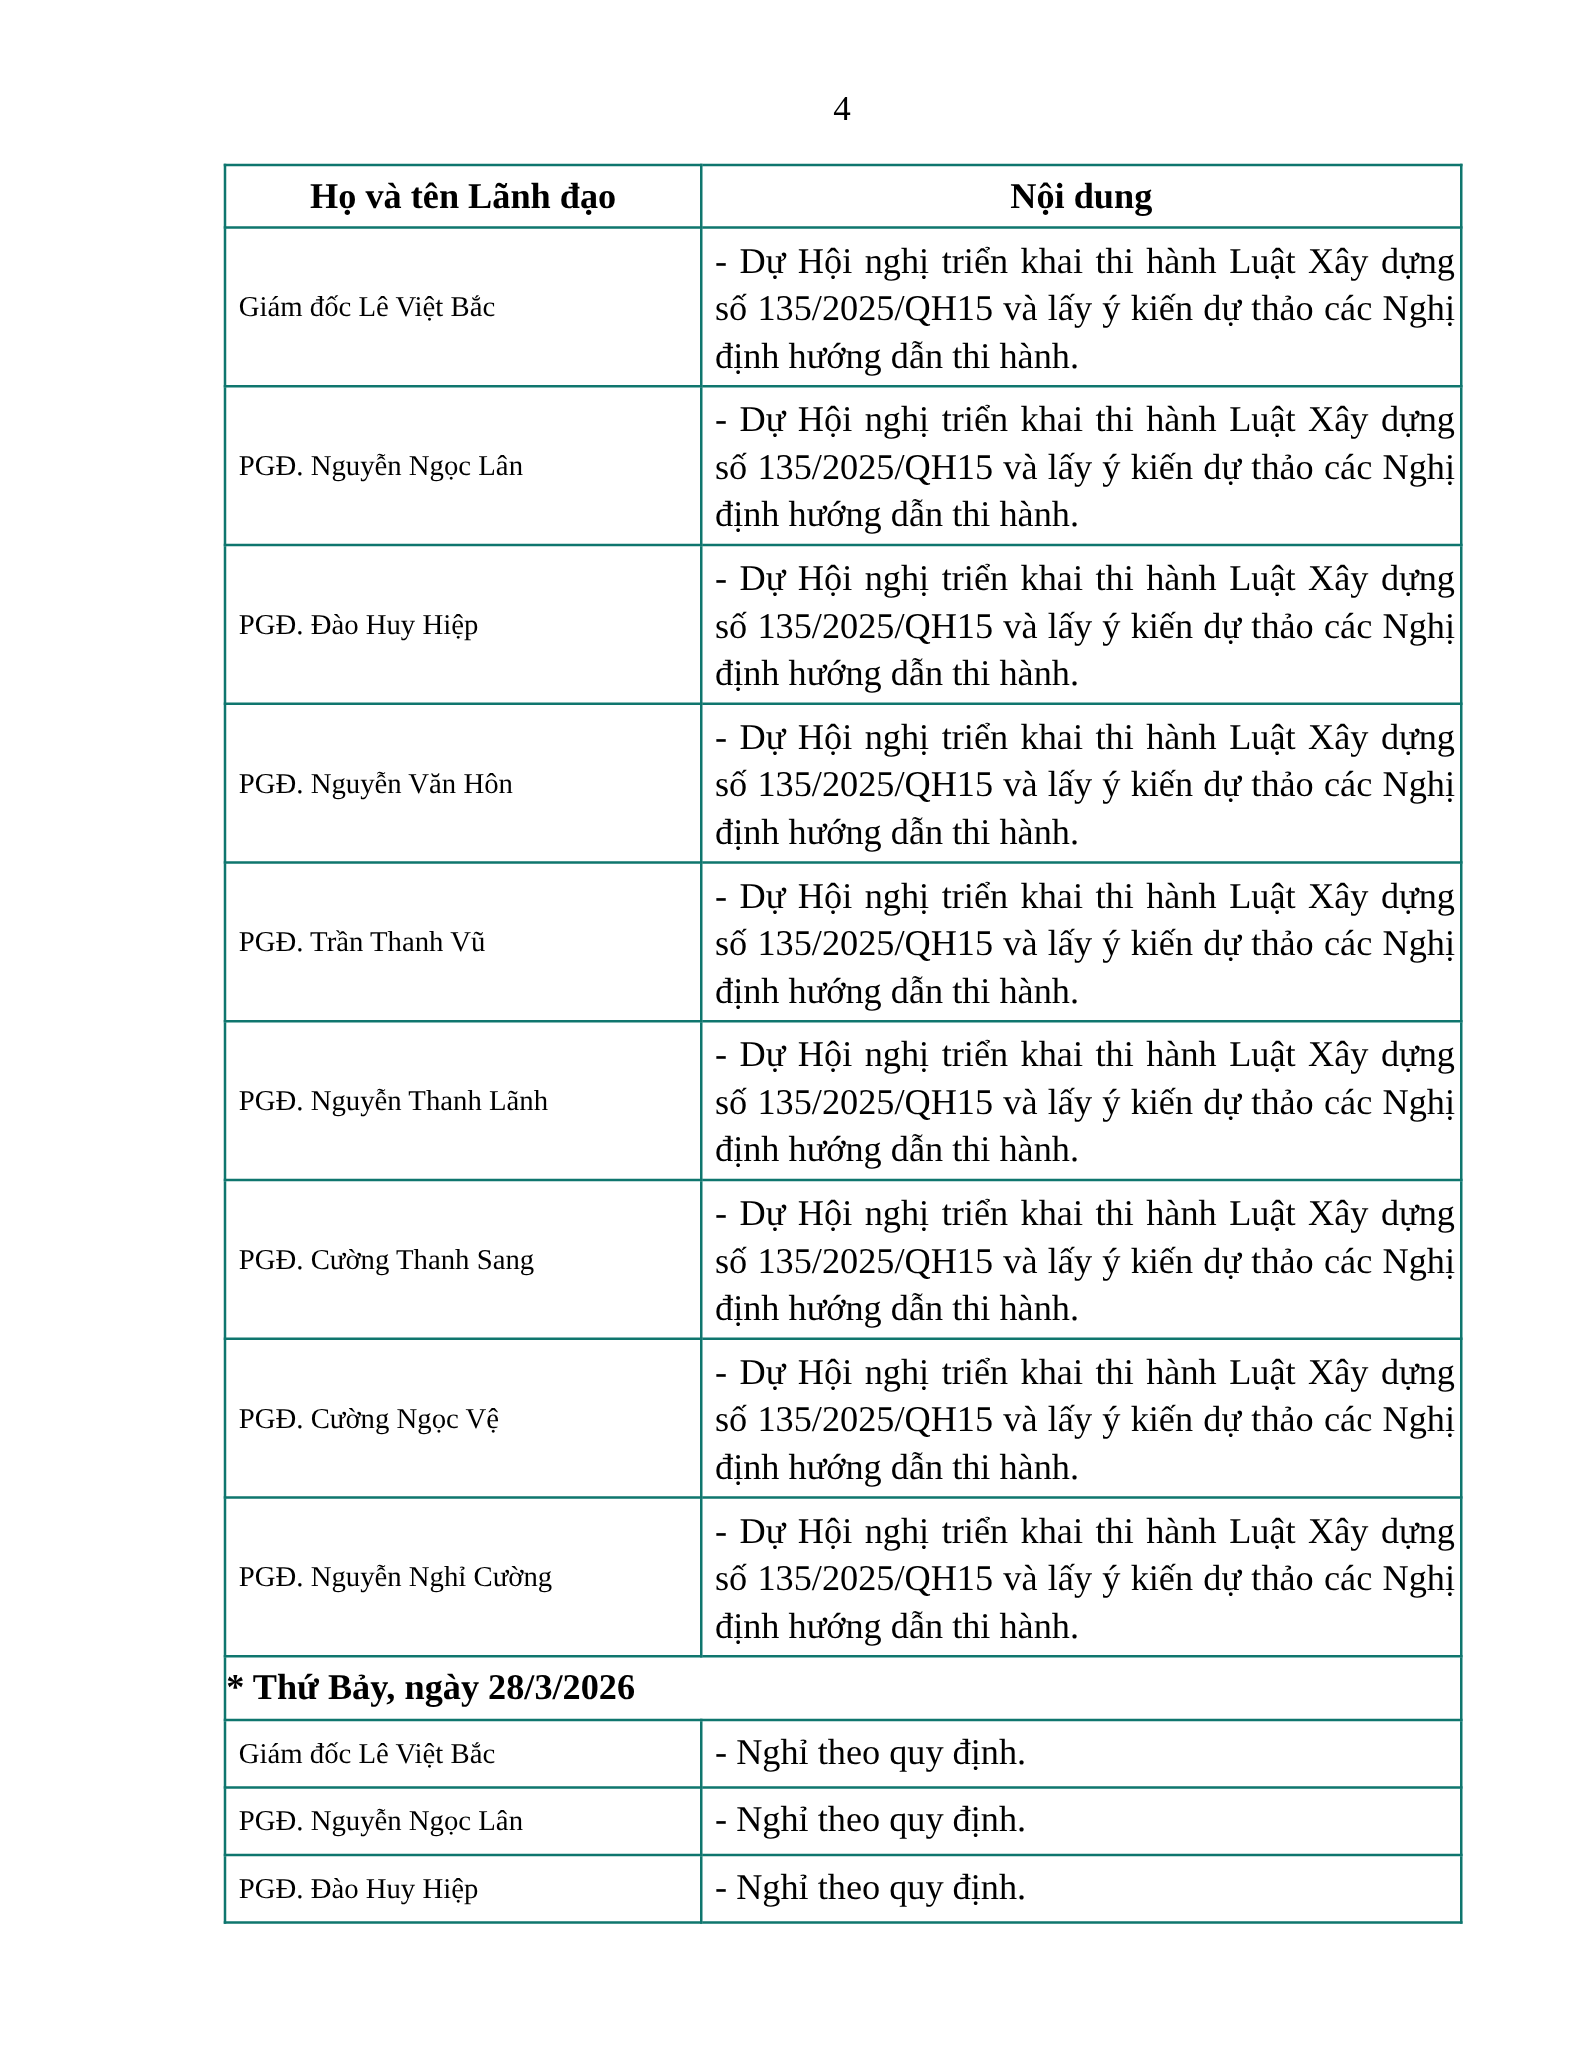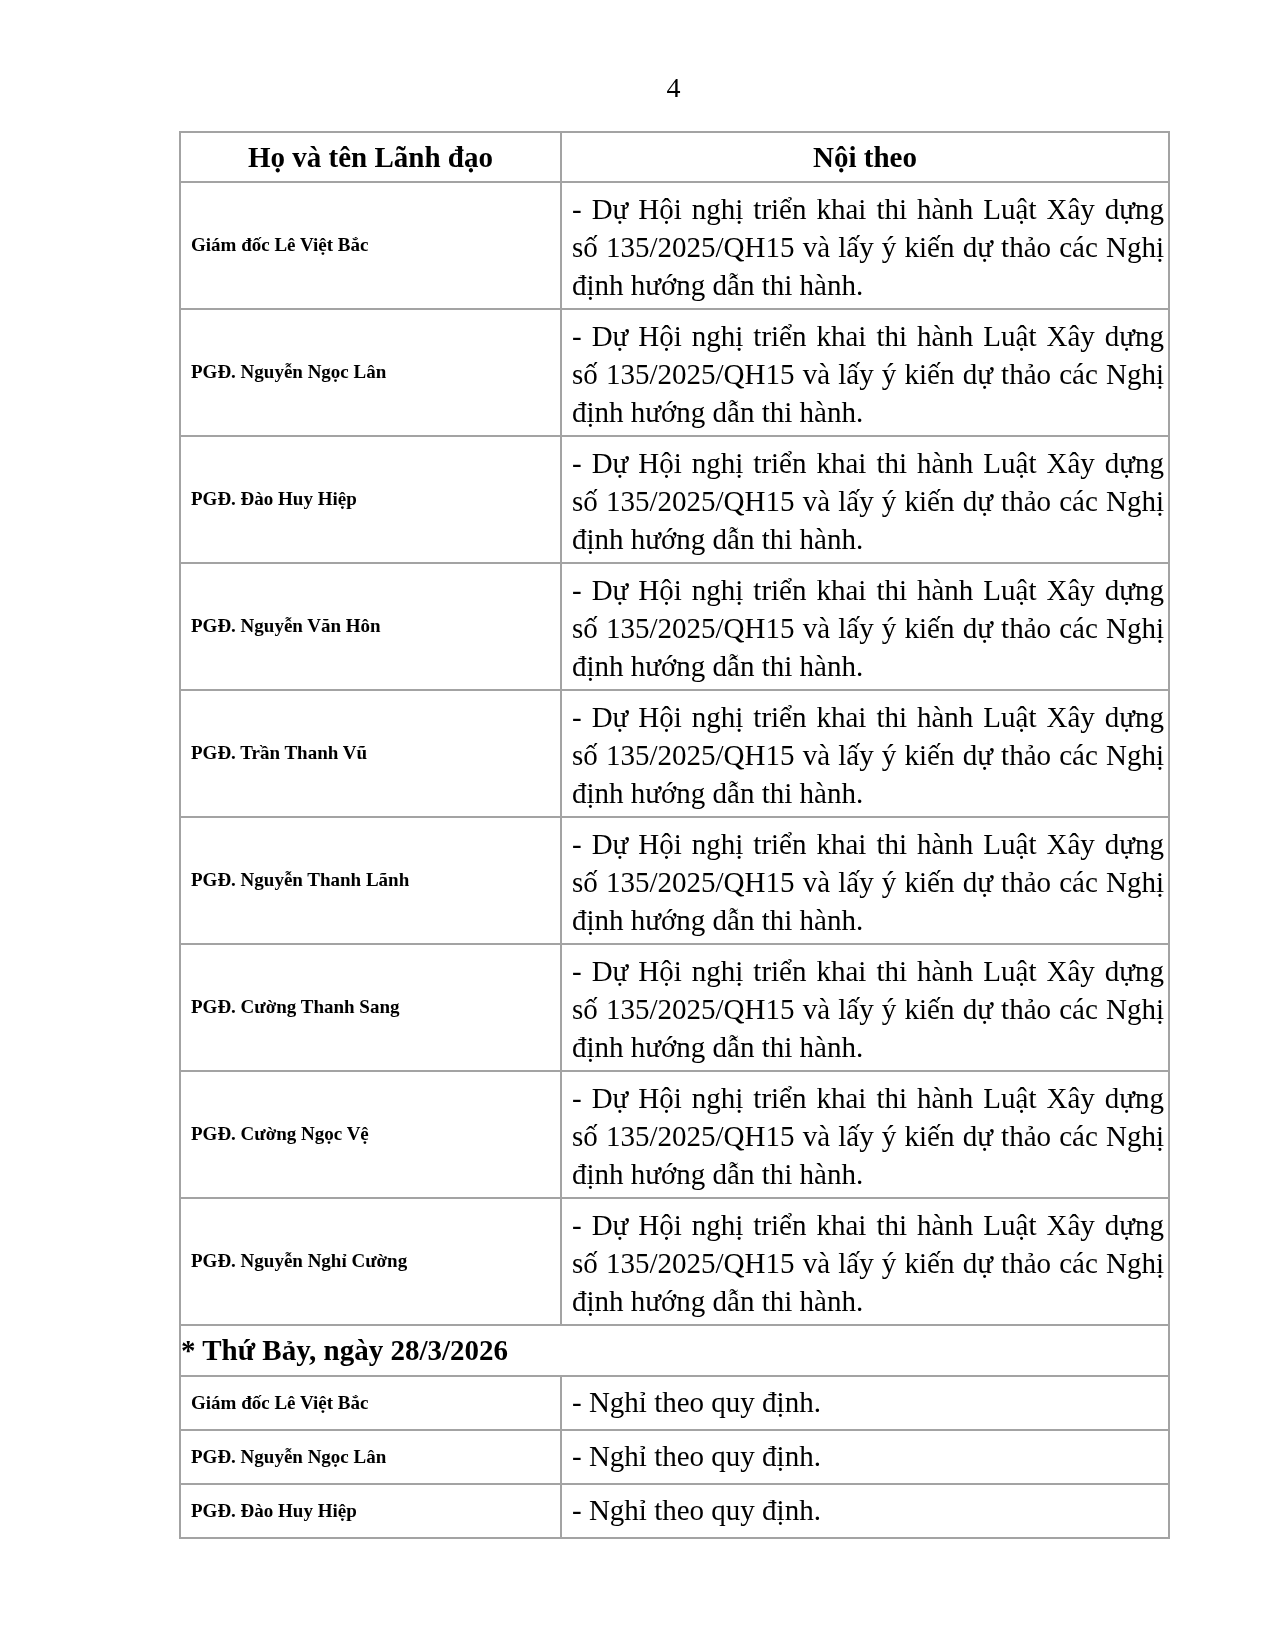--- a/index.html
+++ b/index.html
@@ -30,36 +30,36 @@
     left: 179px;
     top: 131px;
     width: 989px;
     border-collapse: collapse;
     table-layout: fixed;
   }
   table.schedule col.col-name   { width: 381px; }
   table.schedule col.col-detail { width: 608px; }
   table.schedule th,
   table.schedule td {
-    border: 2px solid #a3a3a3;
+    border: 2px solid #0f766e;
     margin: 0;
   }
   th.header-cell {
     height: 48px;
     font-size: 29px;
     font-weight: bold;
     text-align: center;
     vertical-align: middle;
     padding: 0;
   }
   tr.row-tall { height: 122px; }
   td.name-cell {
     vertical-align: middle;
-    font-weight: bold;
-    font-size: 19px;
+    font-weight: normal;
+    font-size: 23px;
     padding: 0 6px 0 10px;
     line-height: 1.2;
   }
   td.content-cell {
     vertical-align: top;
     font-size: 29px;
     line-height: 38px;
     text-align: justify;
     padding: 7px 4px 4px 10px;
   }
@@ -84,21 +84,21 @@
   <div class="page-number">4</div>
 
   <table class="schedule">
     <colgroup>
       <col class="col-name">
       <col class="col-detail">
     </colgroup>
     <thead>
       <tr>
         <th class="header-cell">Họ và tên Lãnh đạo</th>
-        <th class="header-cell">Nội theo</th>
+        <th class="header-cell">Nội dung</th>
       </tr>
     </thead>
     <tbody>
       <tr class="row-tall">
         <td class="name-cell">Giám đốc Lê Việt Bắc</td>
         <td class="content-cell">- Dự Hội nghị triển khai thi hành Luật Xây dựng số 135/2025/QH15 và lấy ý kiến dự thảo các Nghị định hướng dẫn thi hành.</td>
       </tr>
       <tr class="row-tall">
         <td class="name-cell">PGĐ. Nguyễn Ngọc Lân</td>
         <td class="content-cell">- Dự Hội nghị triển khai thi hành Luật Xây dựng số 135/2025/QH15 và lấy ý kiến dự thảo các Nghị định hướng dẫn thi hành.</td>

